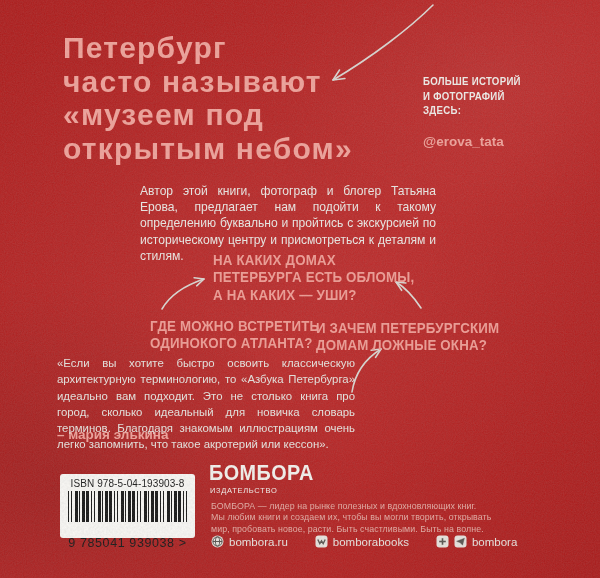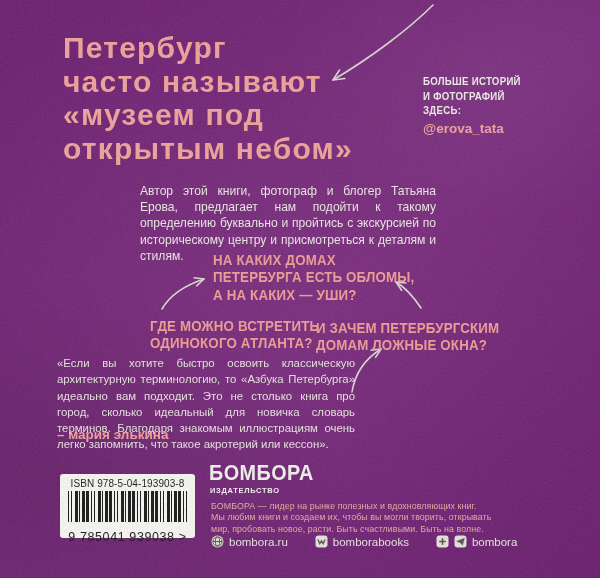--- a/index.html
+++ b/index.html
@@ -1,36 +1,36 @@
 <!DOCTYPE html>
 <html><head>
 <meta charset="utf-8">
 <style>
   html,body{margin:0;padding:0;background:#2b2a28;}
   .cover{
     position:relative;width:600px;height:578px;overflow:hidden;
-    background:#701a75;
+    background:#b91c1c;
     font-family:"Liberation Sans",sans-serif;
   }
   .cover::before{ 
     content:"";position:absolute;inset:0;z-index:1;
     background:
       radial-gradient(ellipse 320px 220px at 82% 12%, rgba(255,255,255,0.05), rgba(255,255,255,0) 70%),
       radial-gradient(ellipse 420px 300px at 10% 85%, rgba(0,0,0,0.12), rgba(0,0,0,0) 70%),
       radial-gradient(ellipse 500px 380px at 45% 45%, rgba(255,255,255,0.04), rgba(255,255,255,0) 75%),
       linear-gradient(135deg, rgba(0,0,0,0.06), rgba(255,255,255,0.03) 55%, rgba(0,0,0,0.08));
   }
   .grain{position:absolute;inset:0;z-index:9;pointer-events:none;}
   .layer{position:absolute;z-index:4;}
   .pre{white-space:pre-line;}
 
   .heading{left:63px;top:31px;color:#f2a39b;font-weight:bold;font-size:30px;line-height:1.12;letter-spacing:1.2px;}
   .social-note{left:423px;top:74px;}
   .social-note .note-text{color:#f3f0ec;font-weight:bold;font-size:10.5px;line-height:1.4;letter-spacing:0.3px;transform:scaleX(0.92);transform-origin:left top;}
-  .social-note .handle{color:#f2a39b;font-weight:bold;font-size:13.5px;margin-top:3px;}
+  .social-note .handle{color:#f2a39b;font-weight:bold;font-size:13.5px;margin-top:16px;}
 
   .intro{left:140px;top:183px;width:296px;color:#eeebe7;font-size:12.1px;line-height:1.34;text-align:justify;}
 
   .question{color:#f19d95;font-weight:bold;font-size:15.3px;line-height:1.13;letter-spacing:0.2px;transform:scaleX(0.87);transform-origin:left top;}
   .q1{left:213px;top:251px;}
   .q2{left:150px;top:317px;}
   .q3{left:316px;top:319px;}
 
   .quote{left:57px;top:355px;width:298px;color:#e9e6e1;font-size:11.4px;line-height:1.43;text-align:justify;}
   .quote-author{left:57px;top:427px;color:#f2a39b;font-weight:bold;font-size:13.5px;}
@@ -41,24 +41,24 @@
   .arrows path,.arrows polyline{fill:none;stroke:#dcd9d4;stroke-width:1.6;stroke-linecap:round;stroke-linejoin:round;}
 
   .barcode-box{left:60px;top:474px;width:135px;height:64px;background:#fbfaf7;border-radius:3px;
     box-sizing:border-box;padding:4px 8px 3px;text-align:center;color:#151515;z-index:5;}
   .isbn{font-size:10px;letter-spacing:0.1px;white-space:nowrap;}
   .bars{height:31px;margin-top:2px;
     background:repeating-linear-gradient(90deg,
       #141414 0 1.5px,#fbfaf7 1.5px 3px,#141414 3px 4px,#fbfaf7 4px 7px,
       #141414 7px 10px,#fbfaf7 10px 11.5px,#141414 11.5px 12.5px,#fbfaf7 12.5px 14.5px,
       #141414 14.5px 17px,#fbfaf7 17px 18px,#141414 18px 21px,#fbfaf7 21px 23px);}
-  .digits{font-size:12.5px;letter-spacing:0.6px;margin-top:8px;white-space:nowrap;}
+  .digits{font-size:12.5px;letter-spacing:0.6px;margin-top:14px;white-space:nowrap;}
 
   .pub-logo{left:209px;top:460px;color:#f6f4f0;font-weight:bold;font-size:22px;letter-spacing:0.5px;transform:scaleX(0.9);transform-origin:left top;}
-  .pub-sub{left:210px;top:486px;color:#f6f4f0;font-weight:bold;font-size:7.5px;letter-spacing:0.7px;}
+  .pub-sub{left:210px;top:486px;color:#f6f4f0;font-weight:normal;font-size:7.5px;letter-spacing:0.7px;}
   .blurb{left:211px;top:500px;color:#e5aca4;font-size:9.8px;line-height:1.17;letter-spacing:0.1px;transform:scaleX(0.9);transform-origin:left top;}
   .social{left:211px;top:535px;display:flex;align-items:center;gap:27px;color:#eae6e1;font-size:11.5px;}
   .link{display:flex;align-items:center;gap:5px;cursor:pointer;}
   .icon{display:inline-block;width:13px;height:13px;}
 </style>
 </head>
 <body>
 
 <div class="cover">
 

